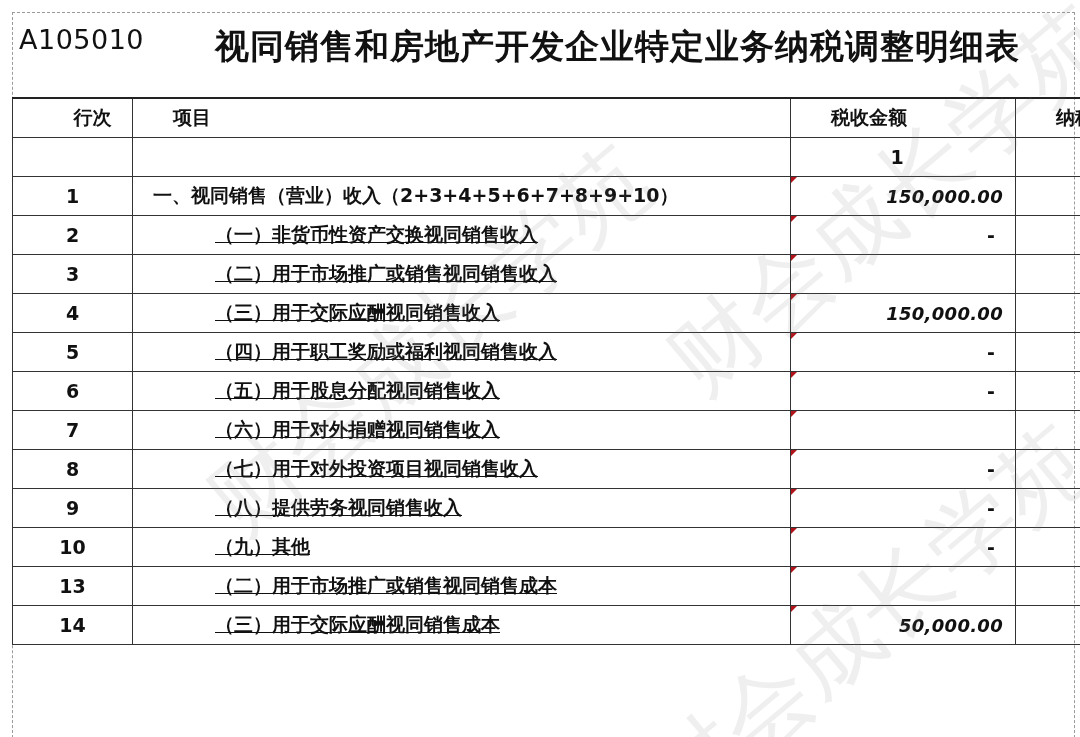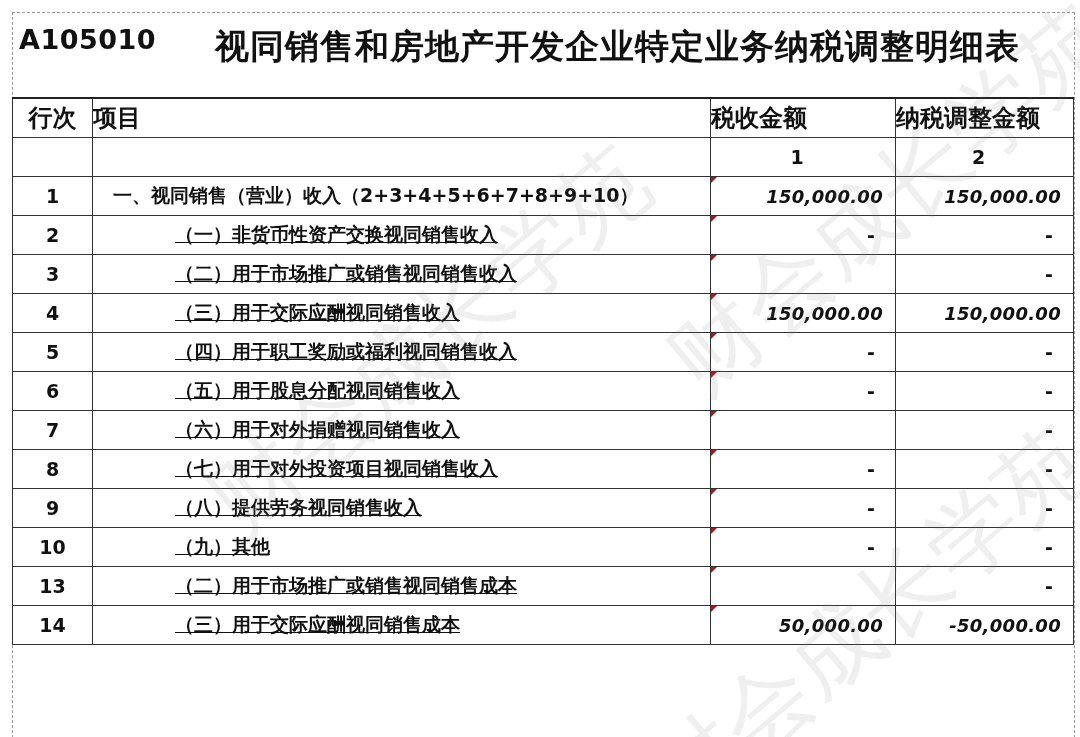--- a/index.html
+++ b/index.html
@@ -1,27 +1,27 @@
 <!DOCTYPE html>
 <html><head>
 <meta charset="utf-8">
 <style>
   html, body { margin: 0; padding: 0; background: #ffffff; }
   body { width: 1080px; height: 737px; overflow: hidden; position: relative;
          font-family: "DejaVu Sans", "Liberation Sans", sans-serif; color: #111; }
   .sheet { position: absolute; left: 12px; top: 12px; width: 1061px; height: 740px;
            border-left: 1px dashed #9a9a9a; border-top: 1px dashed #9a9a9a; border-right: 1px dashed #9a9a9a; }
   .title-row { position: absolute; left: 12px; top: 12px; width: 1061px; height: 85px; }
-  .form-code { position: absolute; left: 7px; top: 12px; font-size: 27px; font-weight: bold; letter-spacing: 0.5px; }
+  .form-code { position: absolute; left: 7px; top: 12px; font-size: 27px; font-weight: normal; letter-spacing: 0.5px; }
   .form-title { position: absolute; left: 203px; top: 12px; font-size: 34px; font-weight: bold; letter-spacing: 1px; }
   table { position: absolute; left: 12px; top: 97px; border-collapse: collapse; table-layout: fixed; width: 1062px; }
   td, th { border: 1.5px solid #333; height: 38px; padding: 0; font-size: 19px; font-weight: bold; position: relative;
            white-space: nowrap; overflow: hidden; }
   table { border-top: 2.5px solid #222; }
-  th { font-size: 24px; }
+  th { font-size: 19px; padding-left: 40px; }
   .c-no { width: 79px; text-align: center; }
   .c-item { width: 617px; text-align: left; }
   .c-tax { width: 184px; text-align: right; padding-right: 12px; }
   .c-adj { width: 177px; text-align: right; padding-right: 12px; }
   th.c-tax, th.c-adj, th.c-item { text-align: left; padding-right: 0; }
   .sub td.c-tax, .sub td.c-adj { text-align: center; }
   .item-text { padding-left: 4px; margin-left: 16px; }
   .item-text.indent { padding-left: 66px; font-weight: bold; text-decoration: underline; }
   .dash { padding-right: 20px; }
   .big { font-size: 18px; letter-spacing: 0.3px; font-style: italic; }

